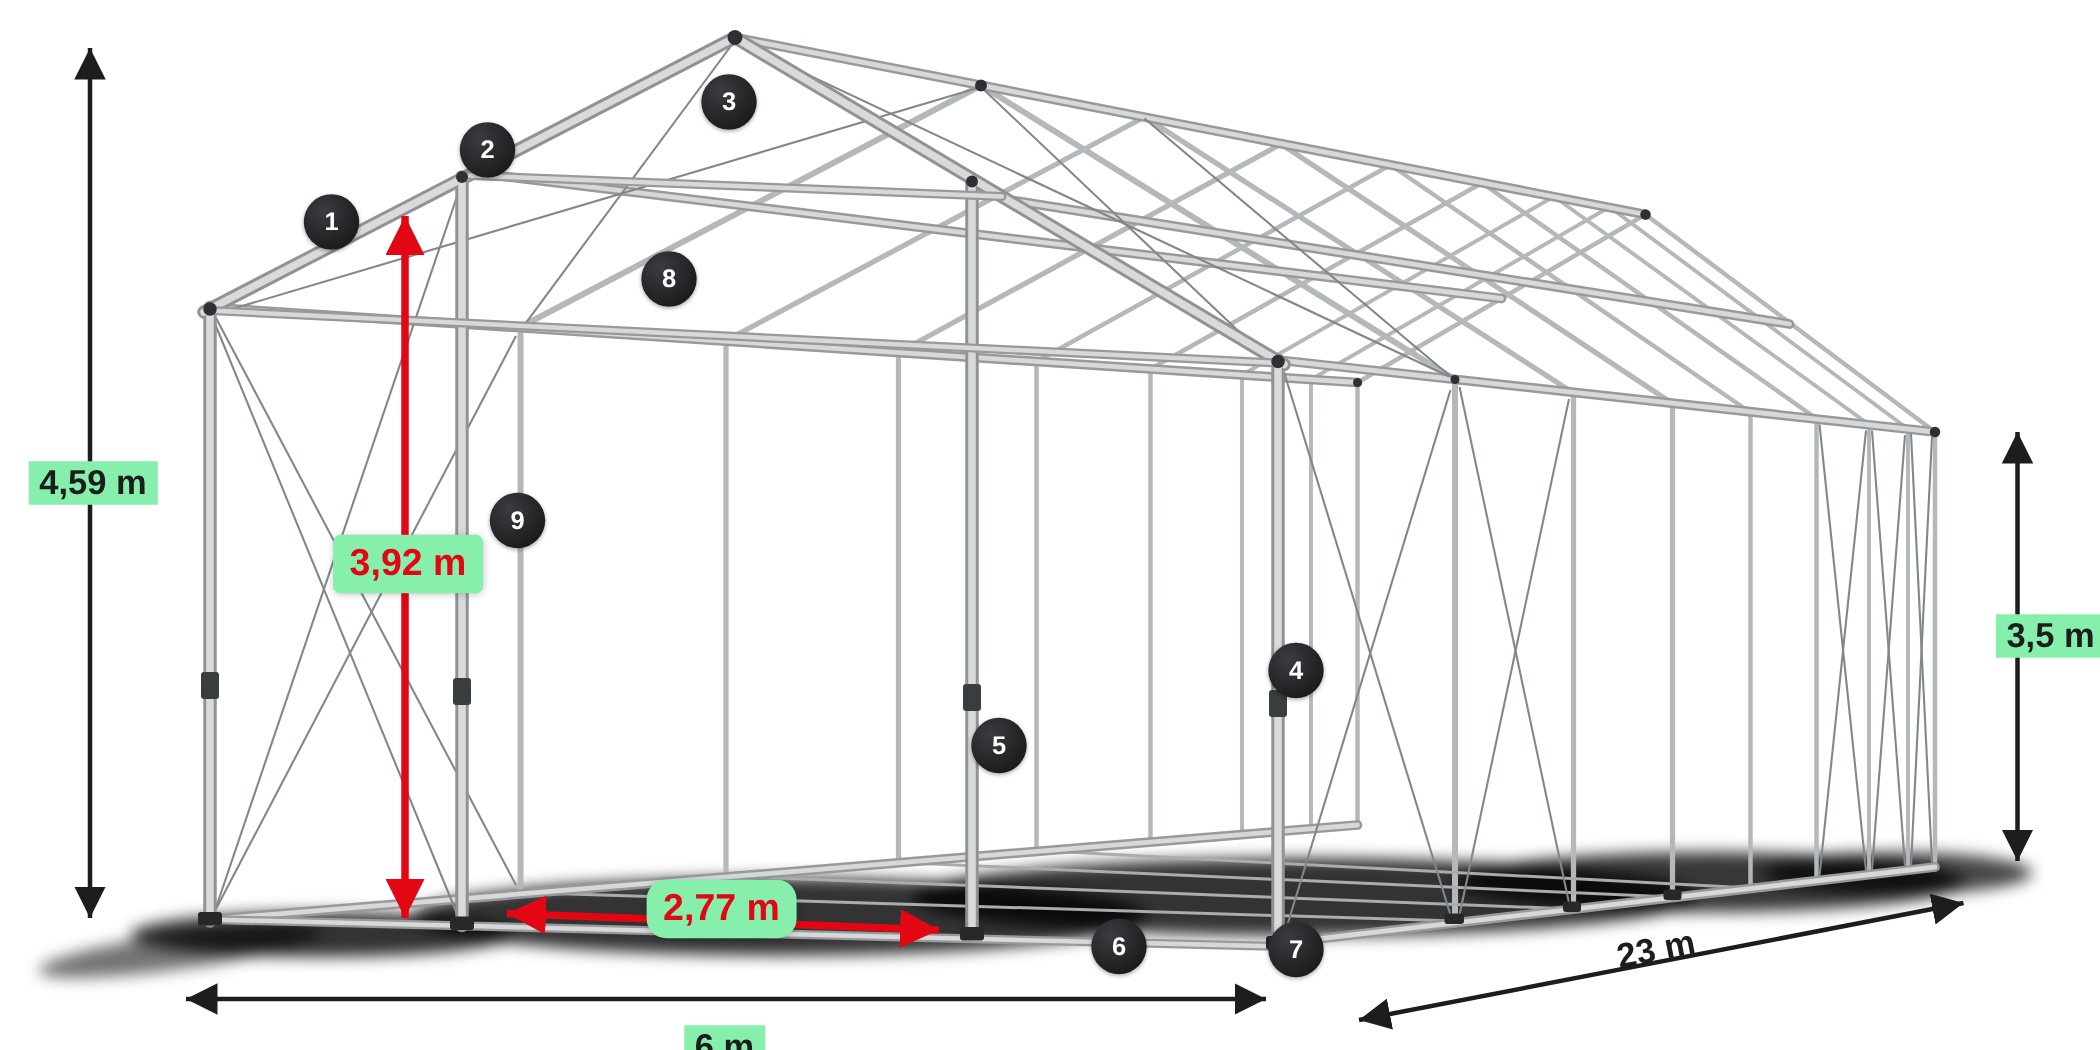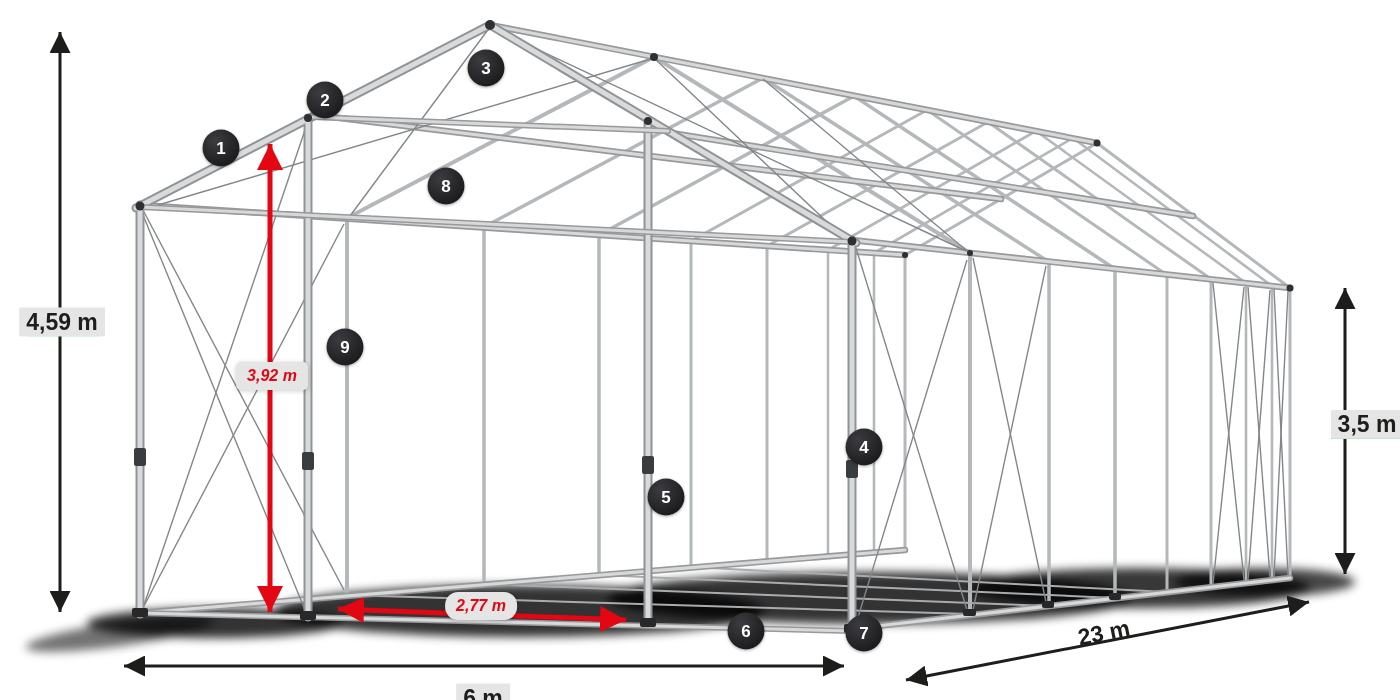--- a/index.html
+++ b/index.html
@@ -10,32 +10,31 @@
     overflow:hidden;
     font-family:"Liberation Sans", sans-serif;
   }
   .stage svg{position:absolute;left:0;top:0;}
   .dim-label{
     position:absolute;
     transform:translate(-50%,-50%);
     font-weight:bold;
     font-size:23px;
     color:#1d1d1b;
-    background:#e5e5e5;
+    background:#86efac;
     padding:1px 7px;
     white-space:nowrap;
     z-index:4;
   }
   .dim-label.red{
     color:#e30613;
-    font-size:16px;
+    font-size:25px;
     padding:5px 11px;
     border-radius:5px;
     box-shadow:0 1px 5px rgba(0,0,0,0.20);
-    font-style:italic;
   }
   .dim-label.rot{
     transform:translate(-50%,-50%) rotate(-11.2deg);
     background:transparent;
   }
   .badge{
     position:absolute;
     width:37px;height:37px;
     border-radius:50%;
     background:radial-gradient(circle at 35% 30%, #3c3c40, #1c1c1f 75%);

